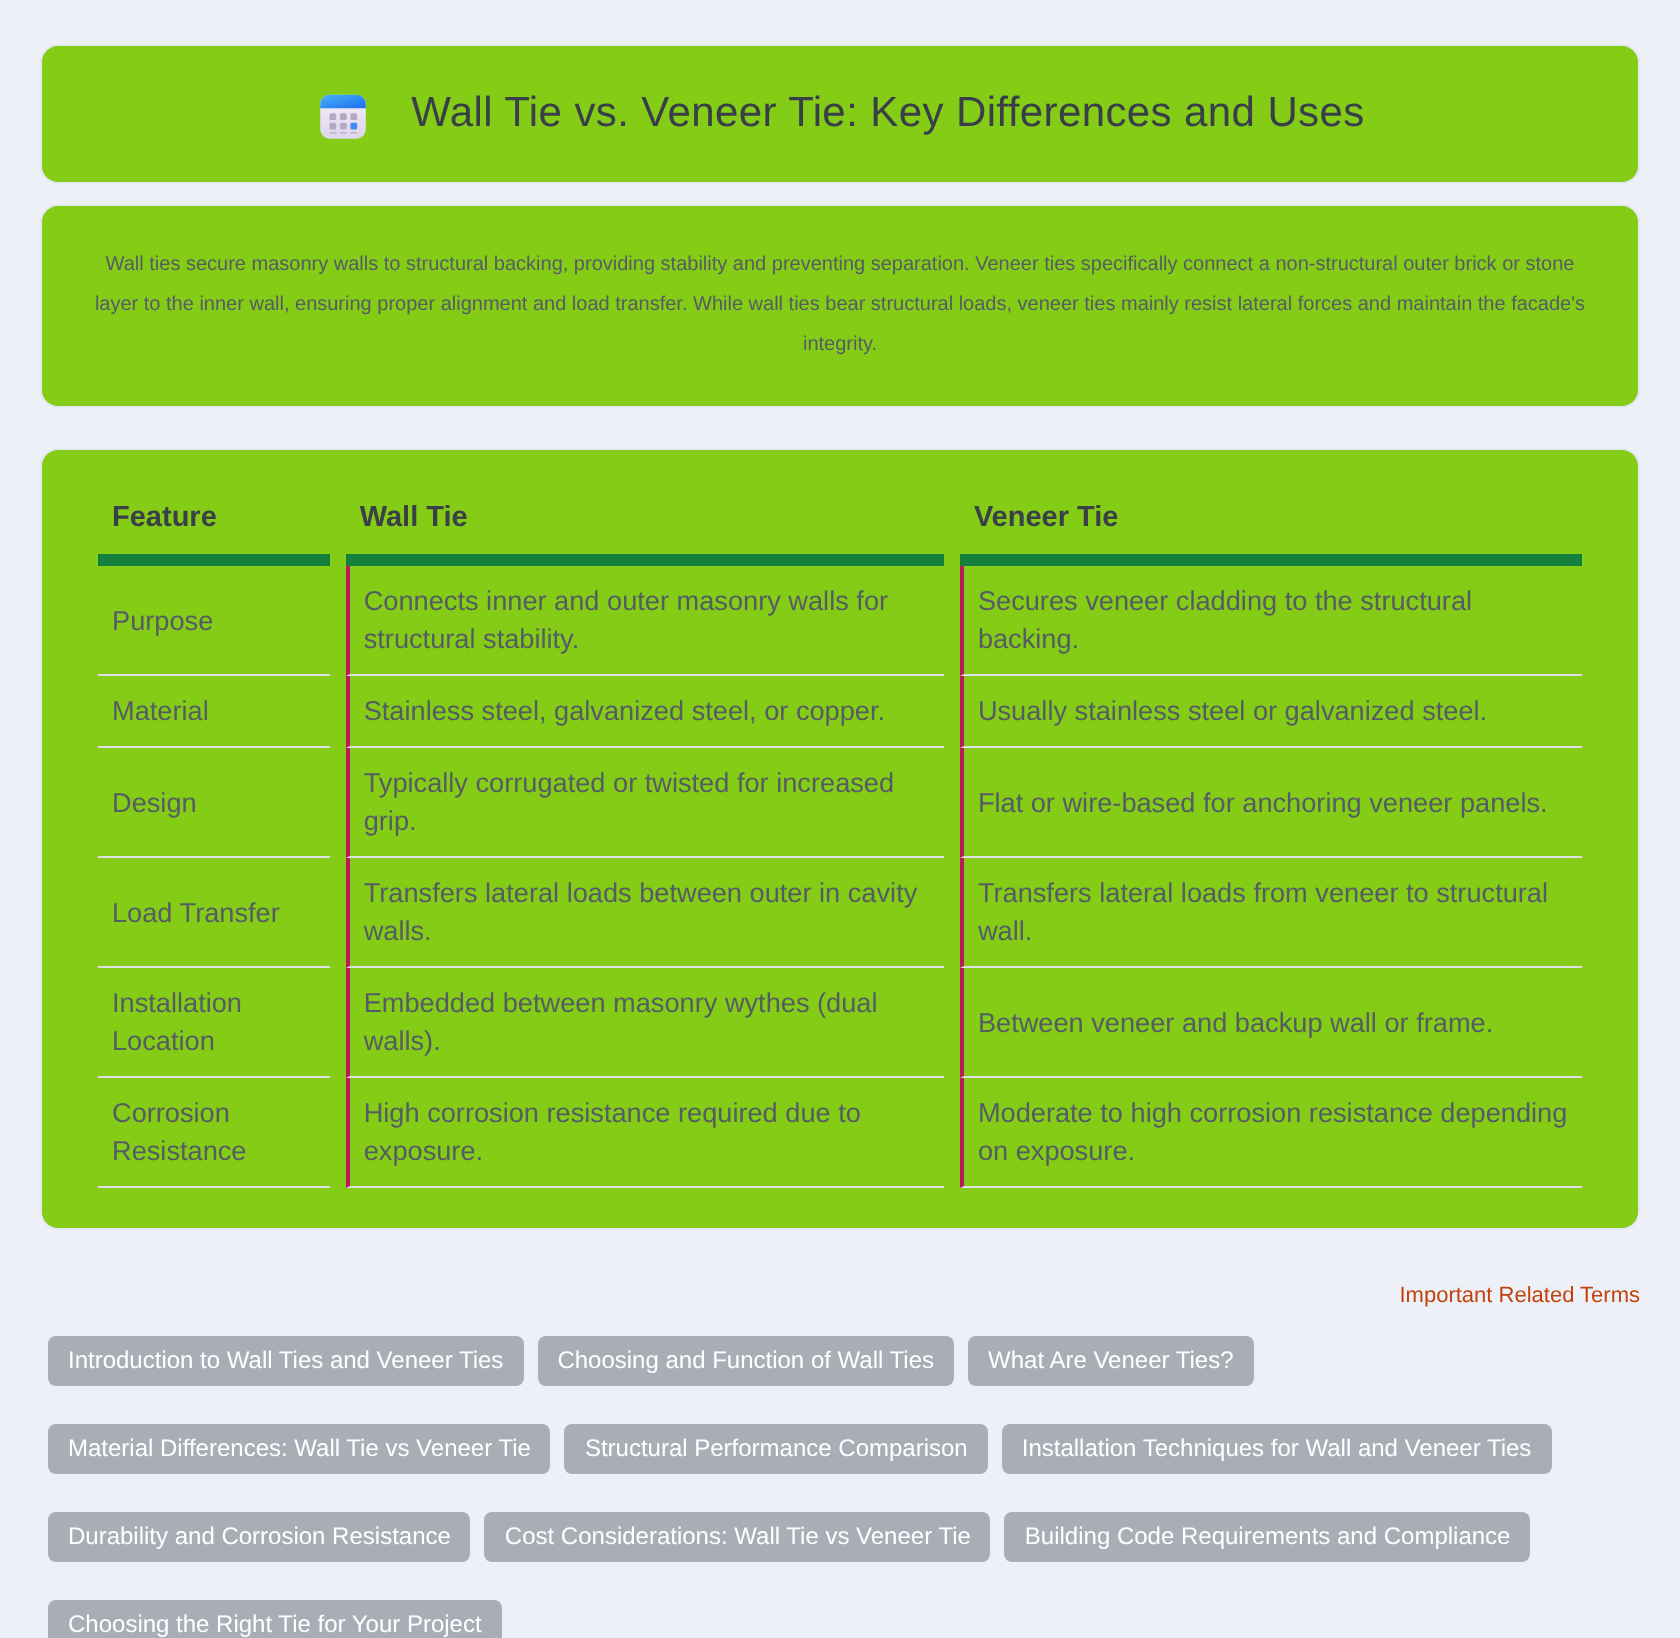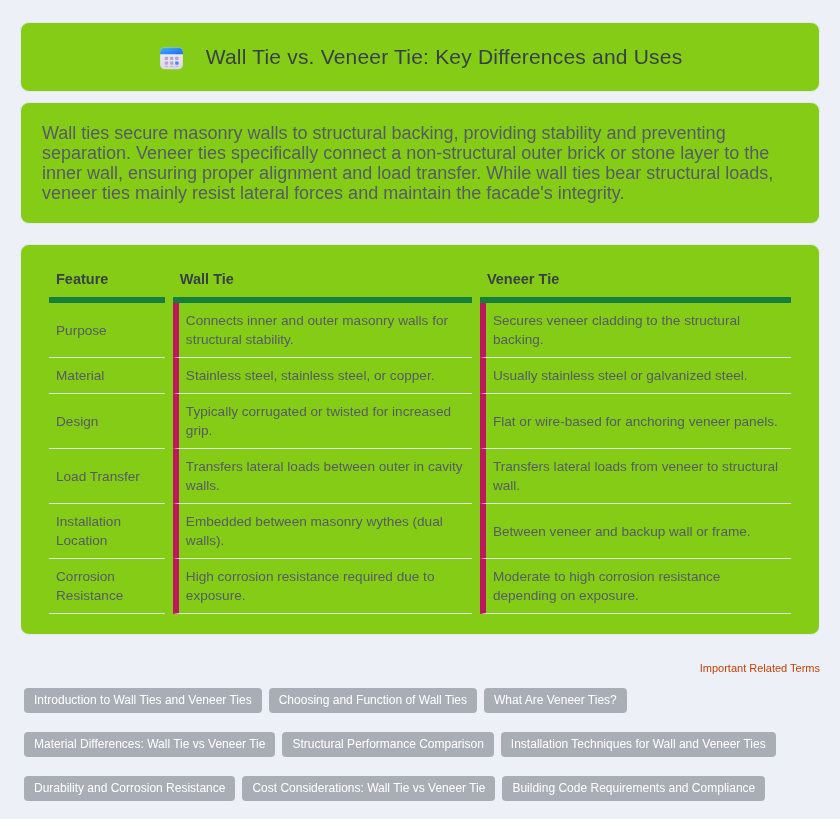--- a/index.html
+++ b/index.html
@@ -34,23 +34,24 @@
     letter-spacing: 0.2px;
   }
 
   
   .intro-card {
     padding: 20px 21px;
     margin-bottom: 20px;
     min-height: 100px;
   }
   .intro-text {
-    font-size: 18px;
+    font-size: 10px;
     line-height: 20px;
     color: #565c64;
+    text-align: center;
   }
 
   
   .table-card { padding: 20px; margin-bottom: 0; }
   table.cmp {
     width: 100%;
     border-collapse: separate;
     border-spacing: 8px 0;
     font-size: 13.6px;
   }
@@ -66,21 +67,21 @@
     border-bottom: 6px solid #15803d;
   }
   table.cmp td {
     padding: 8px 7px;
     line-height: 19px;
     color: #565c64;
     vertical-align: middle;
     border-bottom: 1px solid #dde1e7;
     text-align: left;
   }
-  table.cmp td + td { border-left: 6px solid #be185d; }
+  table.cmp td + td { border-left: 2px solid #be185d; }
 
   
   .terms-heading {
     text-align: right;
     font-size: 11px;
     font-weight: 400;
     color: #c2410c;
     margin: 27px 0 14px;
   }
   .tags {
@@ -168,21 +169,21 @@
         </tr>
       </thead>
       <tbody>
           <tr>
           <td>Purpose</td>
           <td>Connects inner and outer masonry walls for structural stability.</td>
           <td>Secures veneer cladding to the structural backing.</td>
         </tr>
           <tr>
           <td>Material</td>
-          <td>Stainless steel, stainless steel, or copper.</td>
+          <td>Stainless steel, galvanized steel, or copper.</td>
           <td>Usually stainless steel or galvanized steel.</td>
         </tr>
           <tr>
           <td>Design</td>
           <td>Typically corrugated or twisted for increased grip.</td>
           <td>Flat or wire-based for anchoring veneer panels.</td>
         </tr>
           <tr>
           <td>Load Transfer</td>
           <td>Transfers lateral loads between outer in cavity walls.</td>

